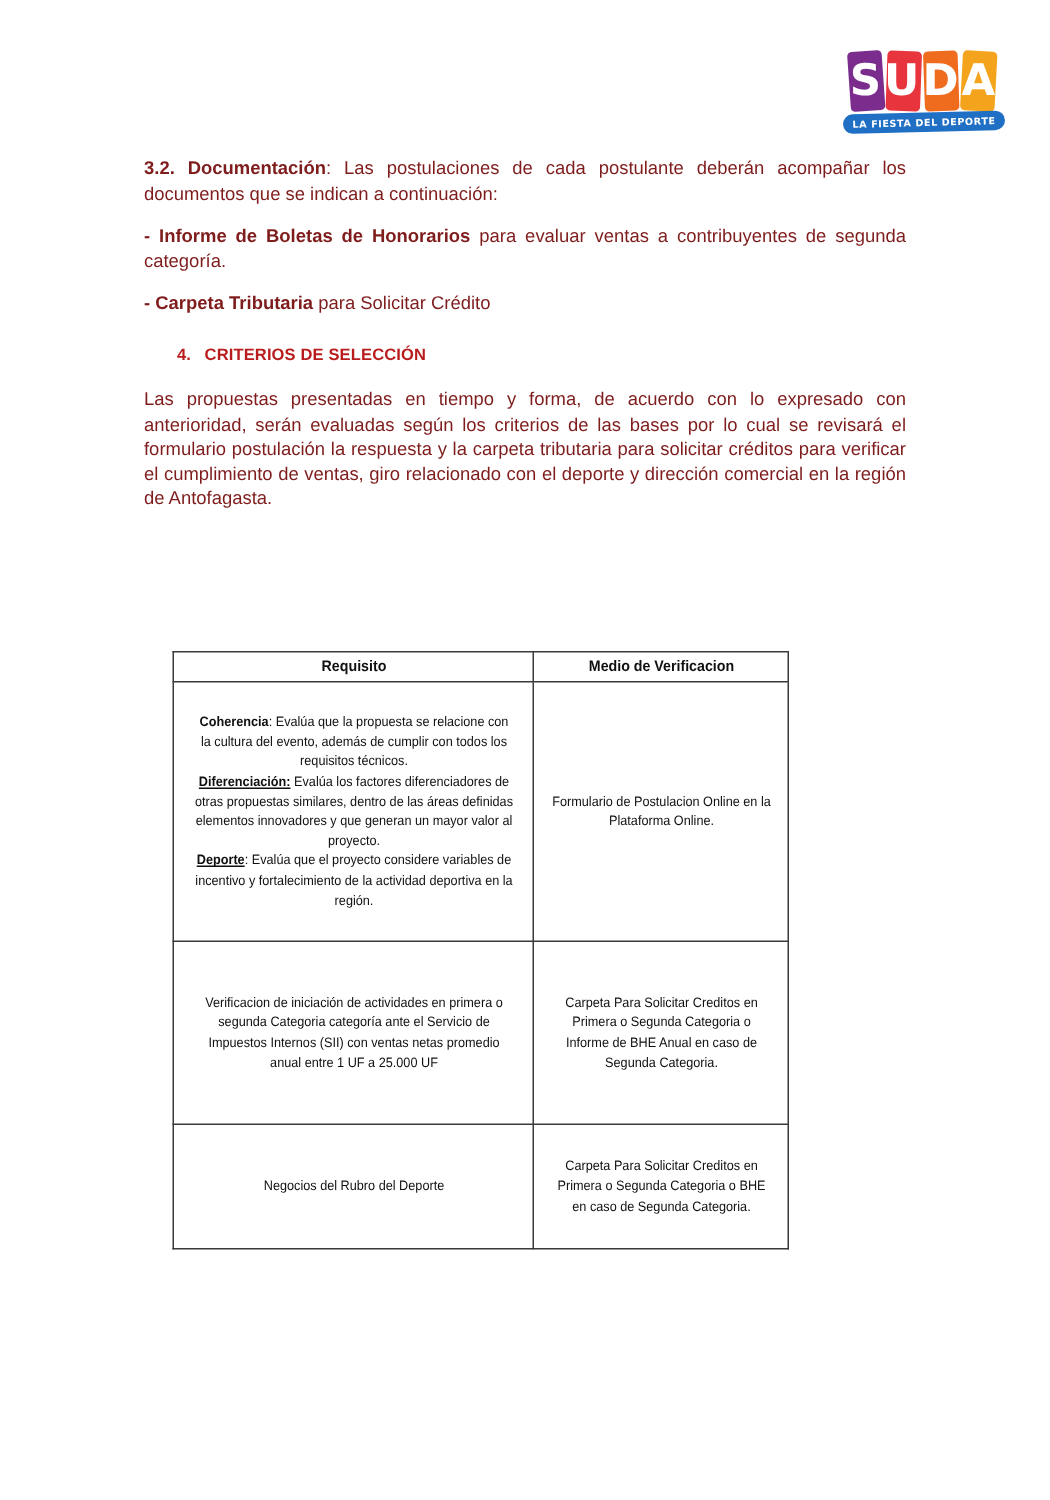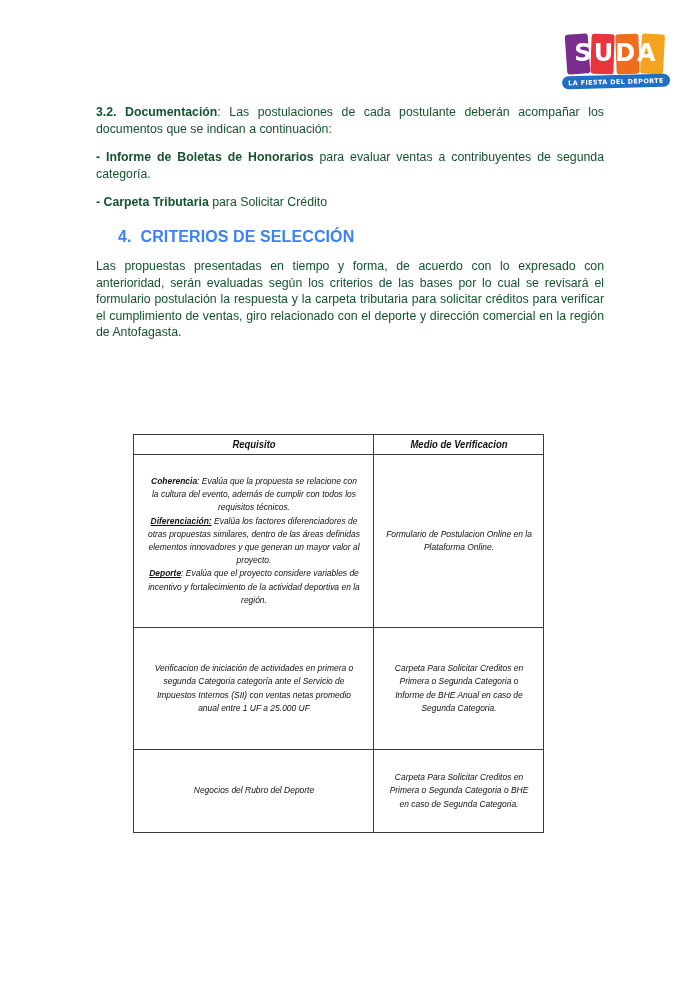--- a/index.html
+++ b/index.html
@@ -44,21 +44,21 @@
   .blk.b4 { left: 75px; transform: rotate(3deg); }
   .logo-letters {
     position: absolute;
     top: 9px;
     left: 6px;
     width: 100px;
     height: 30px;
     color: #ffffff;
     font-family: "DejaVu Sans", sans-serif;
     font-weight: bold;
-    font-size: 24px;
+    font-size: 29px;
     letter-spacing: 2px;
     text-align: center;
     line-height: 28px;
   }
   .logo-tag {
     position: absolute;
     top: 45px;
     left: 2px;
     width: 108px;
     height: 13px;
@@ -80,42 +80,41 @@
     left: 96px;
     top: 0;
     width: 508px;
   }
   p.para {
     margin: 0 0 12px 0;
     font-size: 12.3px;
     line-height: 16.6px;
     text-align: justify;
     text-justify: inter-word;
-    color: #14532d;
+    color: #7f1d1d;
   }
   .b { font-weight: bold; }
 
   h2.section-heading {
     margin: 0 0 13px 0;
     padding-left: 22px;
-    font-size: 16px;
+    font-size: 11px;
     font-weight: bold;
     line-height: 16px;
-    color: #3b82f6;
+    color: #b91c1c;
     letter-spacing: 0.1px;
   }
   h2.section-heading .num { margin-right: 9px; }
 
   
   .tbl-wrap {
     position: absolute;
-    left: 133px;
+    left: 115px;
     top: 434px;
     width: 410px;
-    font-style: italic;
   }
   table.crit {
     border-collapse: collapse;
     width: 410px;
     table-layout: fixed;
     font-family: "Liberation Sans Narrow", "Liberation Sans", sans-serif;
   }
   table.crit td, table.crit th {
     border: 1.3px solid #3a3a3a;
     text-align: center;

